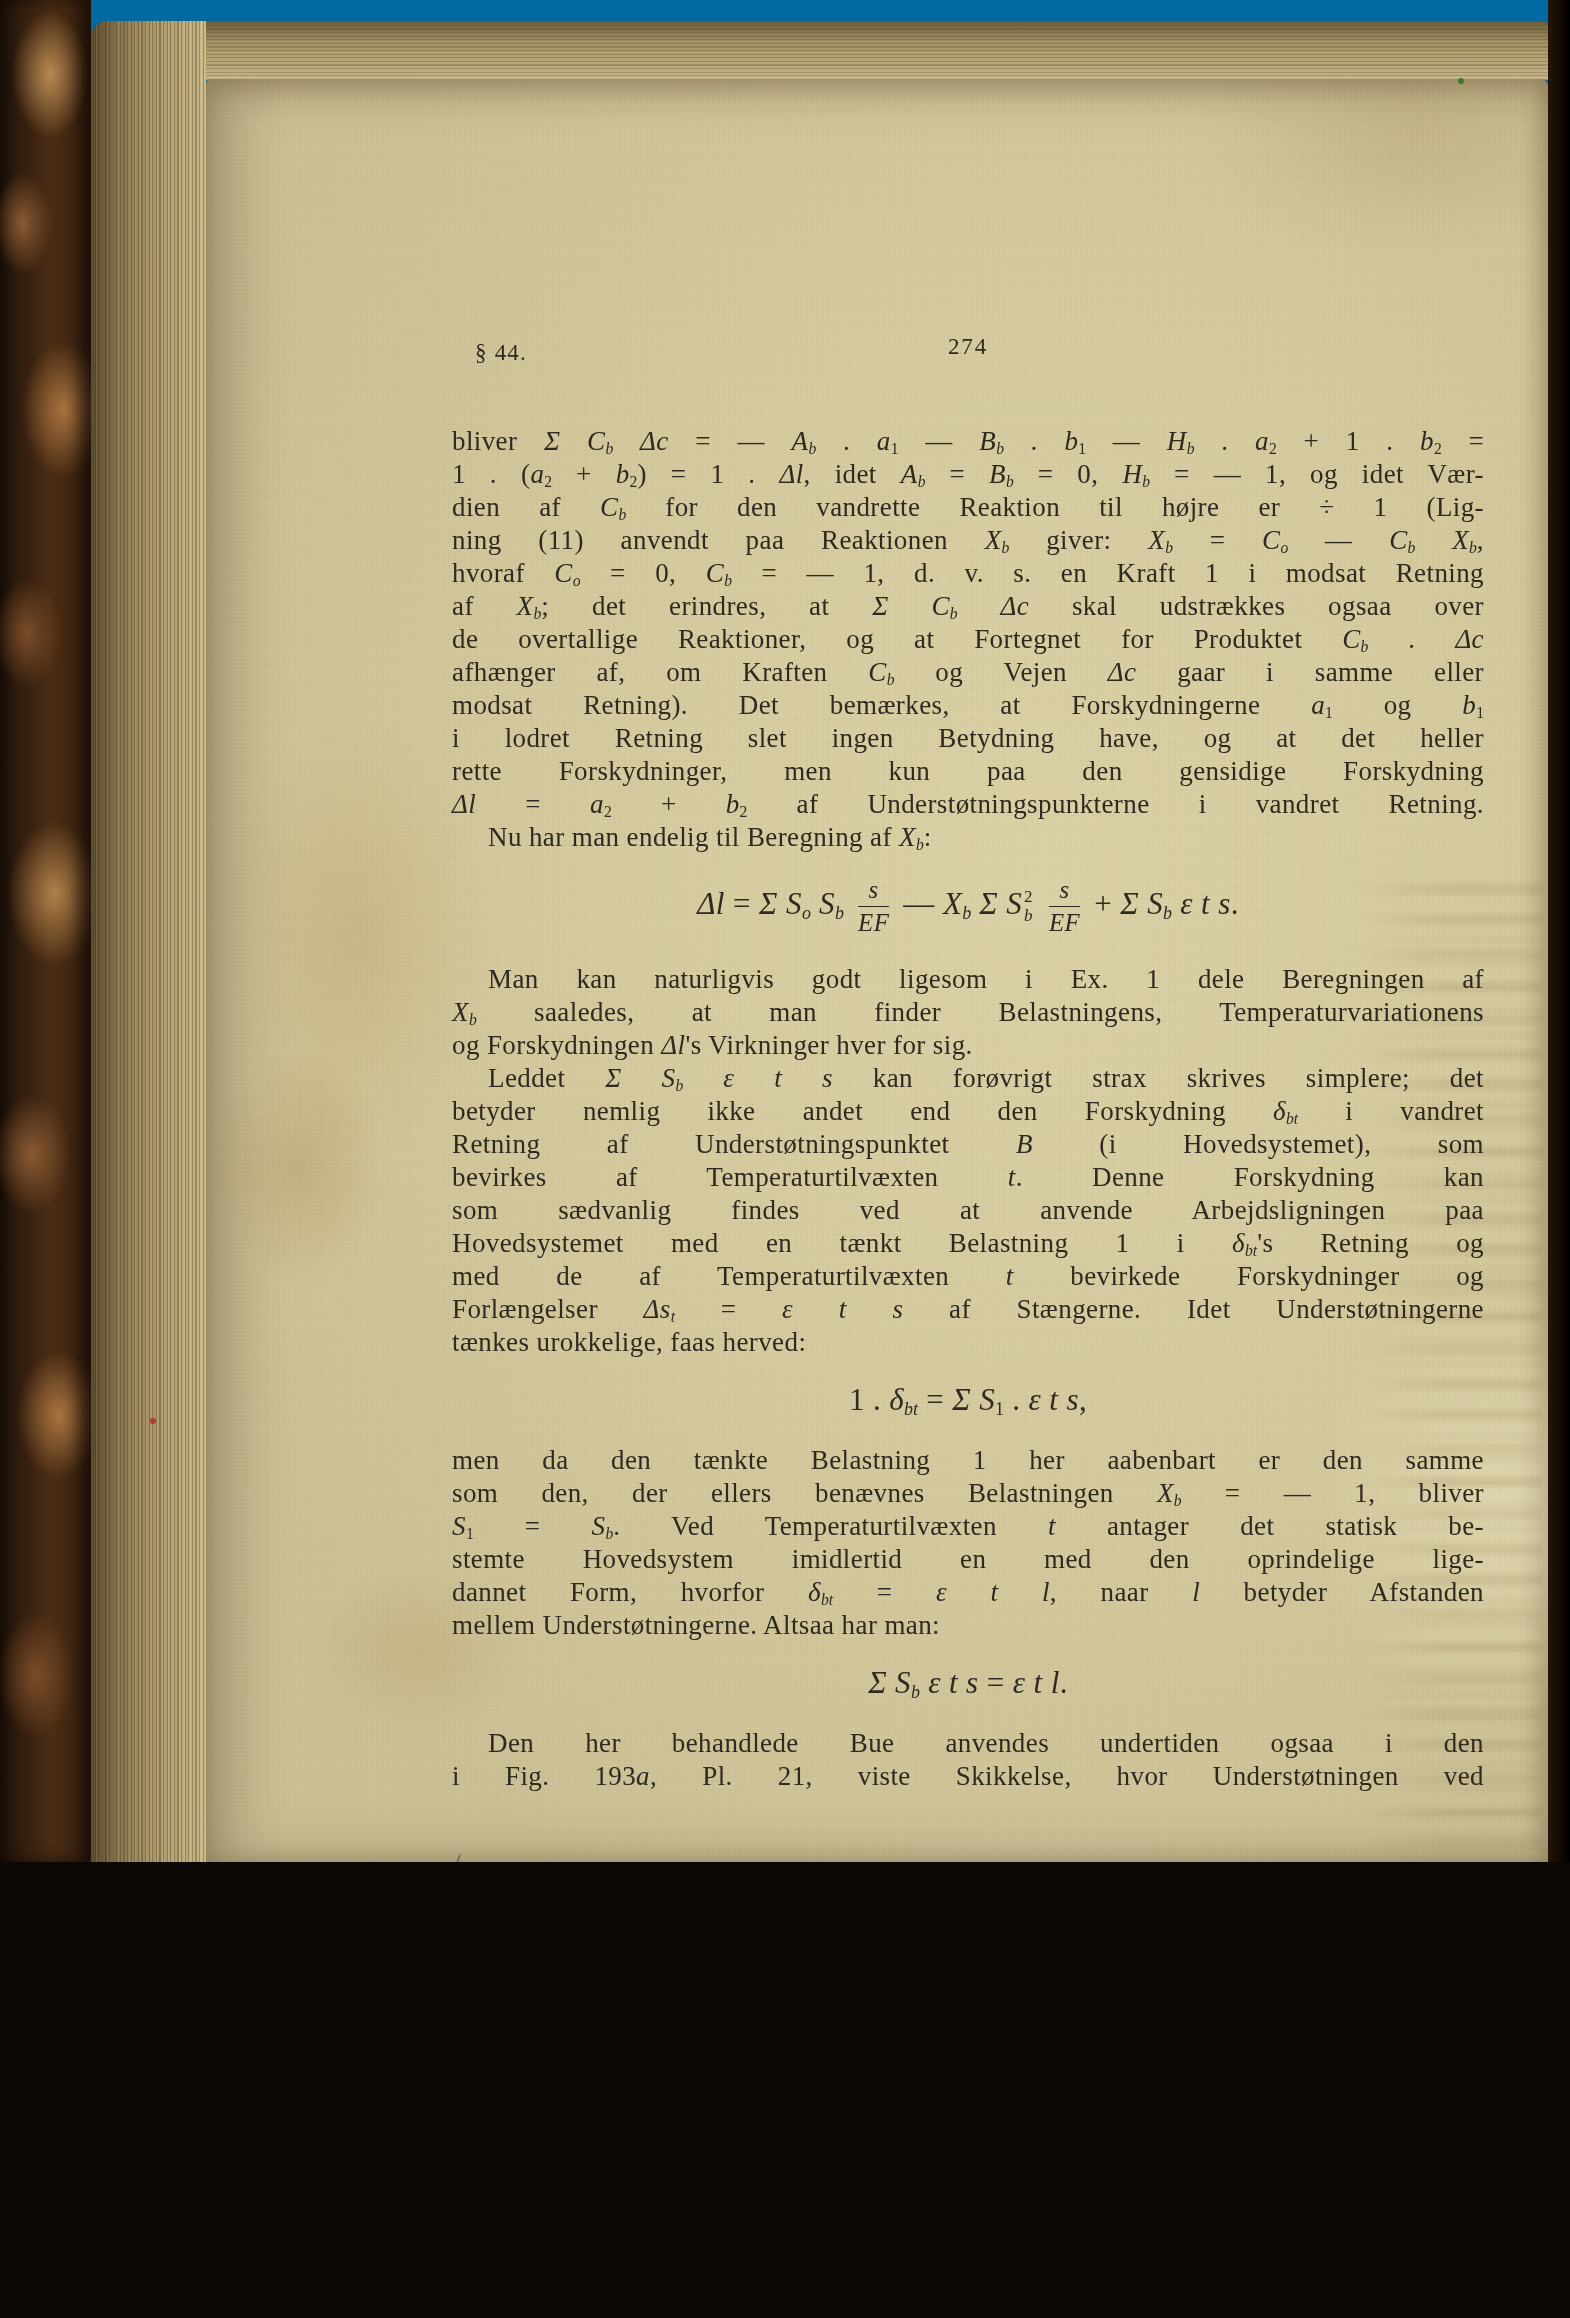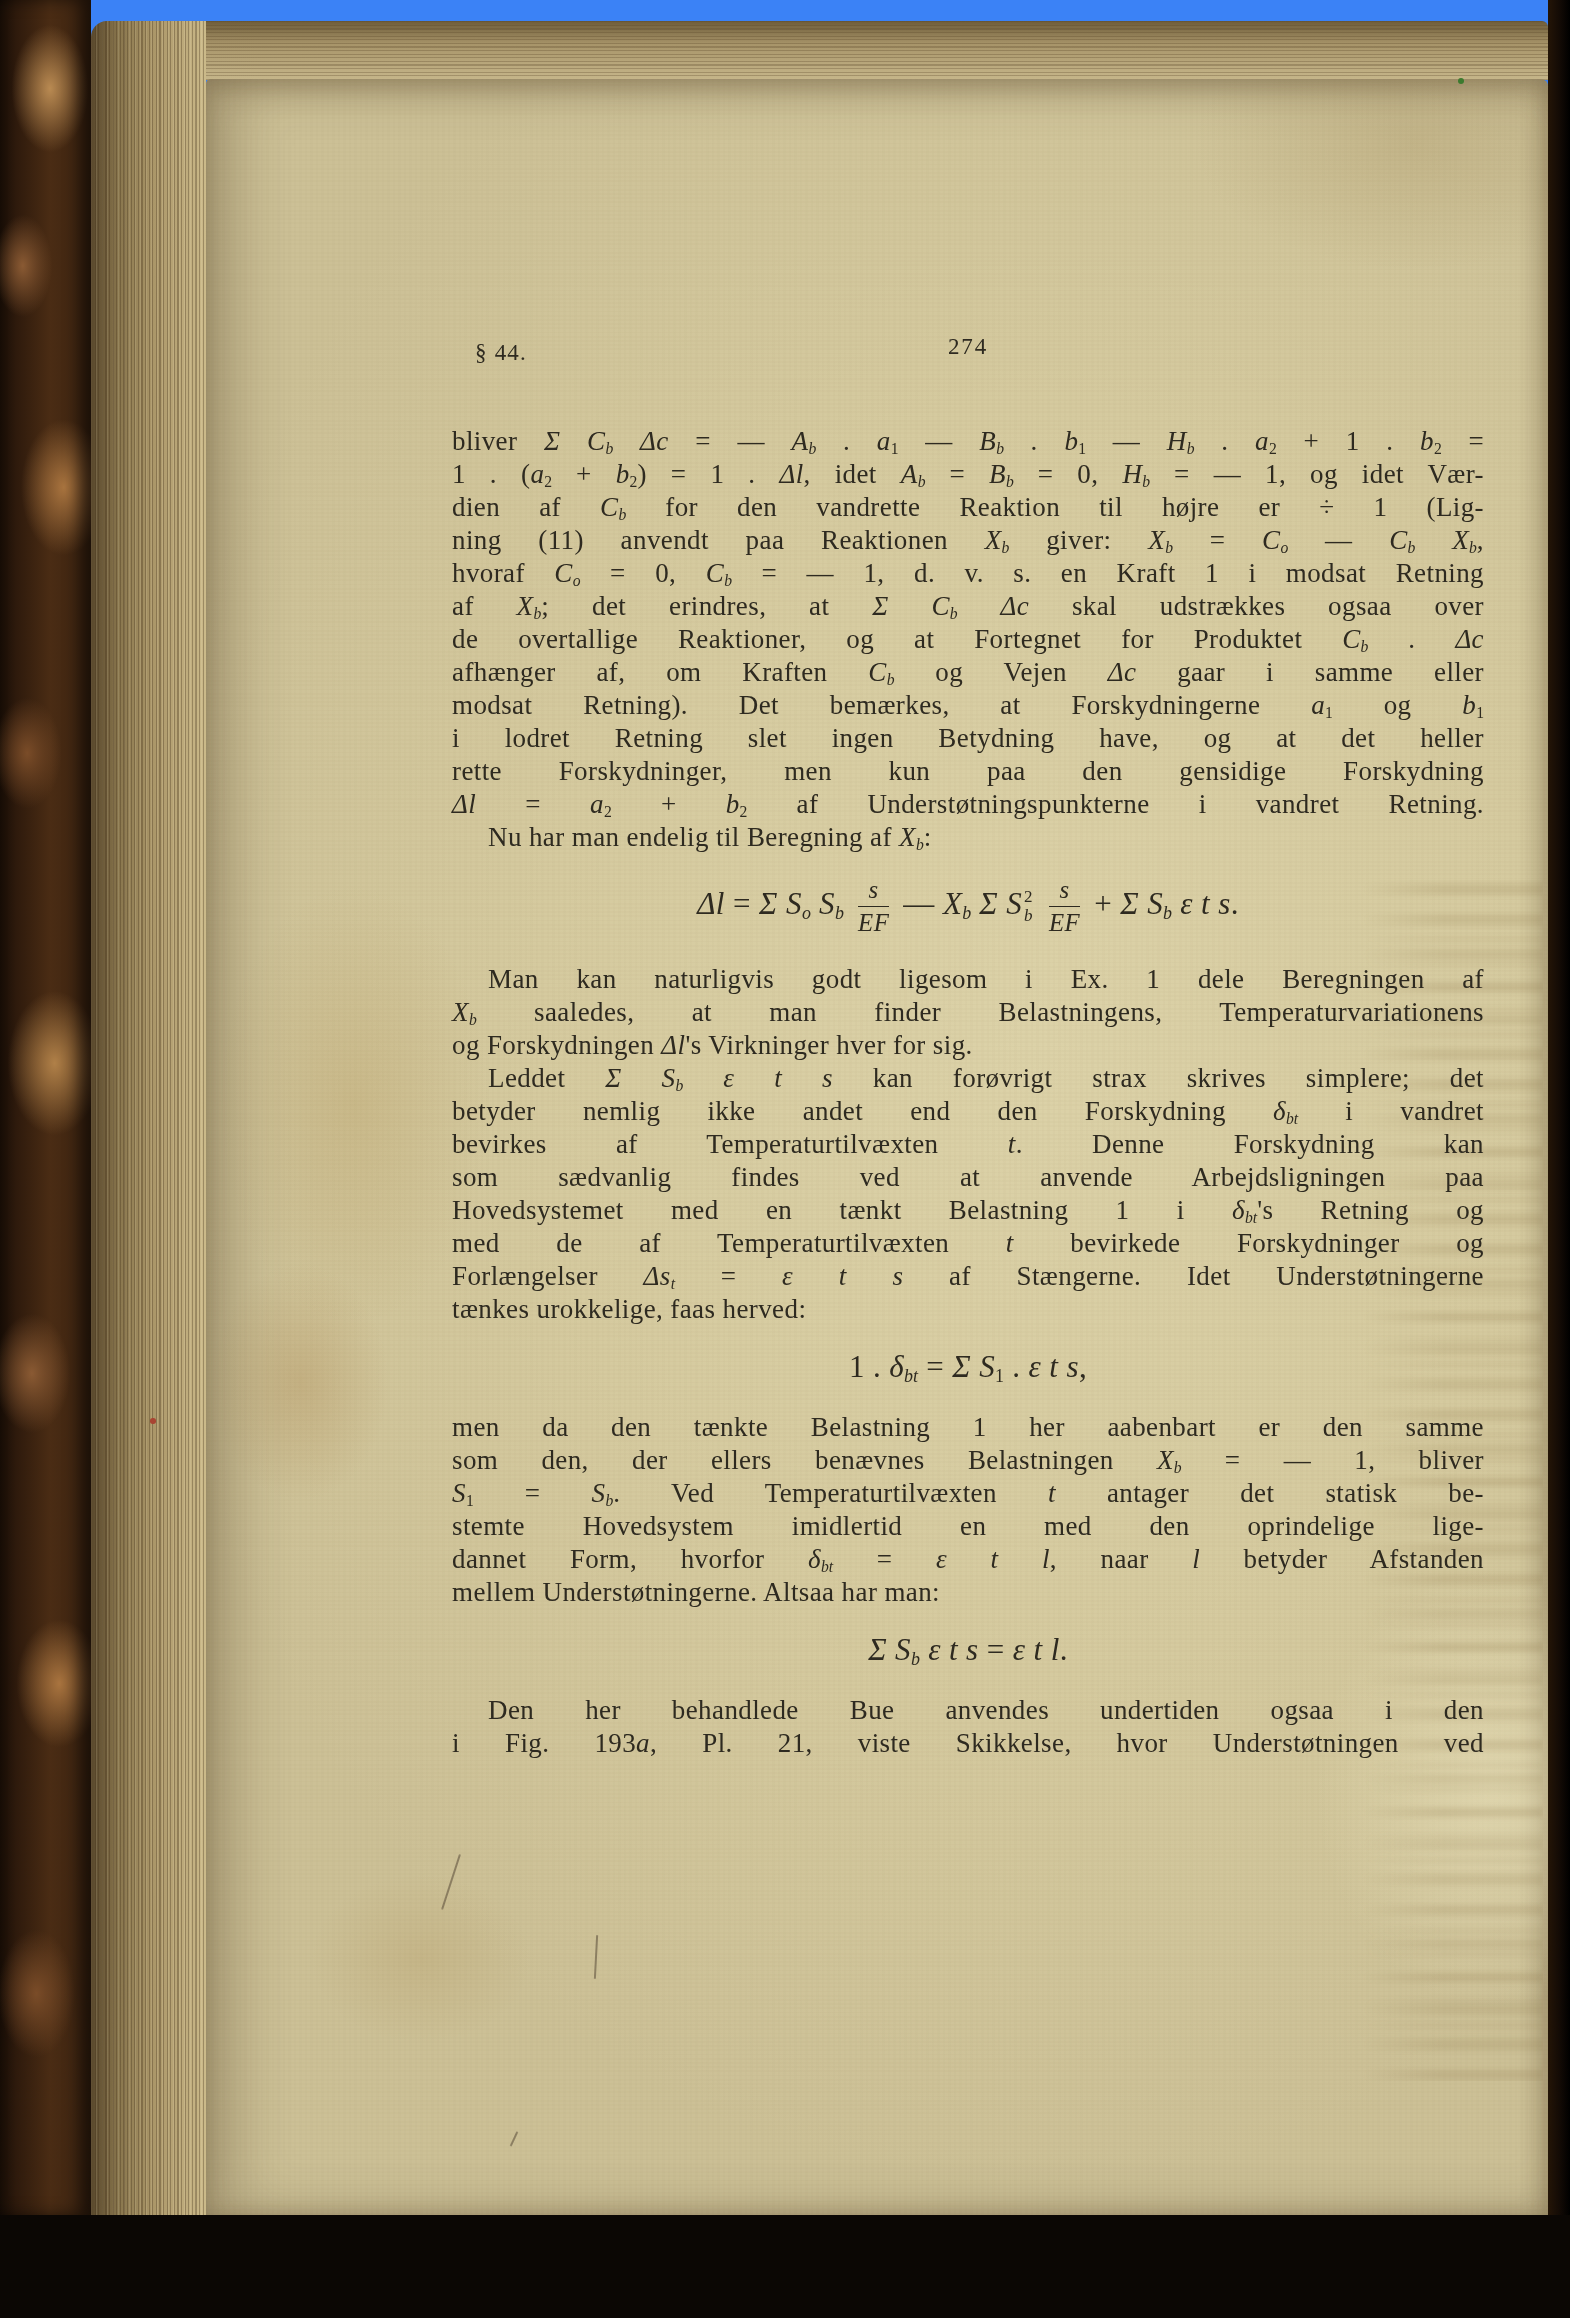--- a/index.html
+++ b/index.html
@@ -1,16 +1,16 @@
 <!DOCTYPE html>
 <html style="--paper: #dcd2a8; --ink: #2e2a20; --leather: #4a2c14;font-size:9.7px"><head>
 <meta charset="utf-8">
 <style>
   html,body{margin:0;padding:0;background:#0b0704;}
-  .scene{position:relative;width:1570px;height:2215px;background:#3b82f6;overflow:hidden;
+  .scene{position:relative;width:1570px;height:1862px;background:#0369a1;overflow:hidden;
          font-family:"Liberation Serif","DejaVu Serif",serif;}
 
   
   .spine{position:absolute;left:0;top:0;width:91px;height:100%;
     background:
       radial-gradient(55px 91px at 55% 4%,  #b98a52 0%, rgba(185,138,82,0) 70%),
       radial-gradient(42px 73px at 25% 12%, #8a5a33 0%, rgba(138,90,51,0) 70%),
       radial-gradient(61px 97px at 70% 22%, #a9743f 0%, rgba(169,116,63,0) 70%),
       radial-gradient(49px 79px at 30% 34%, #7a4c28 0%, rgba(122,76,40,0) 70%),
       radial-gradient(67px 103px at 60% 48%, #b08048 0%, rgba(176,128,72,0) 70%),
@@ -125,20 +125,21 @@
           </div>
           <div class="eq"><i>Δl</i> = <i>Σ S<sub>o</sub> S<sub>b</sub></i> <span class="frac"><span class="fnum"><i>s</i></span><span class="fden"><i>EF</i></span></span> — <i>X<sub>b</sub> Σ S</i><span class="ss"><span>2</span><span><i>b</i></span></span> <span class="frac"><span class="fnum"><i>s</i></span><span class="fden"><i>EF</i></span></span> + <i>Σ S<sub>b</sub> ε t s</i>.</div>
           <div class="para indent">
             <div class="tline">Man kan naturligvis godt ligesom i Ex. 1 dele Beregningen af</div>
             <div class="tline"><i>X<sub>b</sub></i> saaledes, at man finder Belastningens, Temperaturvariationens</div>
             <div class="tline">og Forskydningen <i>Δl</i>'s Virkninger hver for sig.</div>
           </div>
           <div class="para indent">
             <div class="tline">Leddet <i>Σ S<sub>b</sub> ε t s</i> kan forøvrigt strax skrives simplere; det</div>
             <div class="tline">betyder nemlig ikke andet end den Forskydning <i>δ<sub>bt</sub></i> i vandret</div>
+            <div class="tline">Retning af Understøtningspunktet <i>B</i> (i Hovedsystemet), som</div>
             <div class="tline">bevirkes af Temperaturtilvæxten <i>t</i>. Denne Forskydning kan</div>
             <div class="tline">som sædvanlig findes ved at anvende Arbejdsligningen paa</div>
             <div class="tline">Hovedsystemet med en tænkt Belastning 1 i <i>δ<sub>bt</sub></i>'s Retning og</div>
             <div class="tline">med de af Temperaturtilvæxten <i>t</i> bevirkede Forskydninger og</div>
             <div class="tline">Forlængelser <i>Δs<sub>t</sub></i> = <i>ε t s</i> af Stængerne. Idet Understøtningerne</div>
             <div class="tline">tænkes urokkelige, faas herved:</div>
           </div>
           <div class="eq">1 . <i>δ<sub>bt</sub></i> = <i>Σ S</i><sub>1</sub> . <i>ε t s</i>,</div>
           <div class="para">
             <div class="tline">men da den tænkte Belastning 1 her aabenbart er den samme</div>

